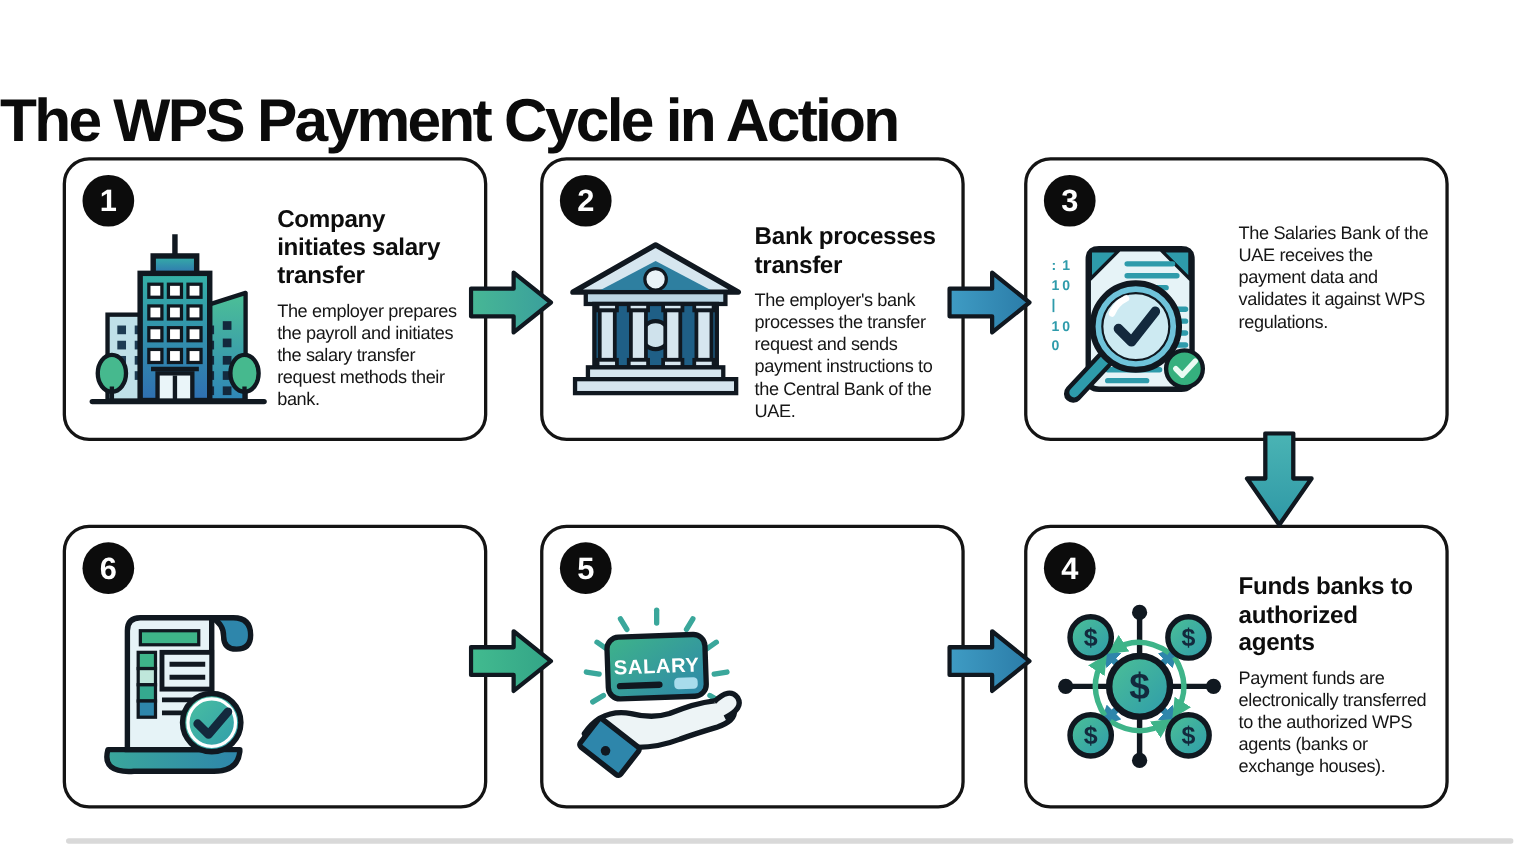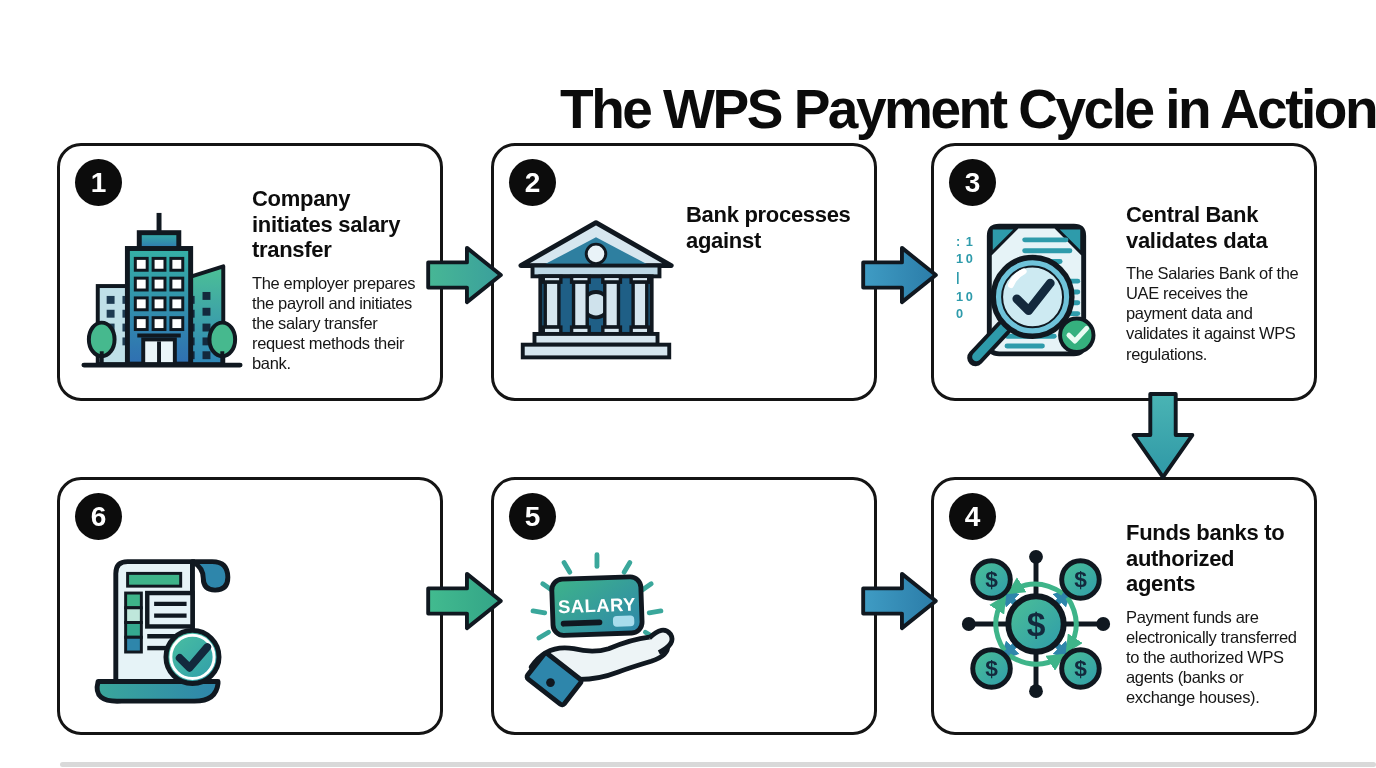--- a/index.html
+++ b/index.html
@@ -1,18 +1,18 @@
 <!DOCTYPE html>
 <html><head>
 <meta charset="utf-8">
 <style>
   html,body{margin:0;padding:0;background:#ffffff;}
   body{width:1376px;height:768px;position:relative;overflow:hidden;
        font-family:"Liberation Sans", sans-serif;color:#111;}
-  .title{position:absolute;top:40px;left:0;width:100%;text-align:right;
+  .title{position:absolute;top:40px;left:0;width:100%;text-align:left;
          font-size:55px;font-weight:bold;letter-spacing:-2.5px;color:#0b0b0b;}
   .card{position:absolute;width:386px;height:258px;background:#fff;
         border:3.5px solid #141414;border-radius:24px;box-sizing:border-box;}
   .row-top{top:143px;} .row-bottom{top:477px;}
   .col-a{left:57px;} .col-b{left:491px;} .col-c{left:931px;}
   .badge{position:absolute;top:13px;left:15px;width:47px;height:47px;border-radius:50%;
          background:#0c0c0c;color:#fff;font-size:28px;font-weight:bold;
          display:flex;align-items:center;justify-content:center;}
   .icon-zone{position:absolute;left:10px;top:44px;width:184px;height:200px;
              display:flex;align-items:center;justify-content:center;}
@@ -132,21 +132,22 @@
         <rect x="121" y="61" width="18" height="6"></rect>
           <rect x="123" y="67" width="14" height="46"></rect>
           <rect x="121" y="113" width="18" height="7"></rect>
       </g>
       <rect x="22" y="120" width="126" height="11" fill="#d6e6ef" stroke="#101820" stroke-width="4"></rect>
       <rect x="10" y="131" width="150" height="13" fill="#d6e6ef" stroke="#101820" stroke-width="4"></rect>
     </svg>
   </div>
   <div class="text-zone two-line">
     <h3 class="step-heading">Bank processes
-against</h3>
+transfer</h3>
+    <p class="step-body">The employer's bank processes the transfer request and sends payment instructions to the Central Bank of the UAE.</p>
   </div>
 </div>
 
 <div class="card row-top col-c">
   <div class="badge">3</div>
   <div class="icon-zone">
     <svg width="172" height="168" viewBox="0 0 175 170">
       <g fill="#2e9bab" font-family="DejaVu Sans Mono, monospace" font-size="13" font-weight="bold">
         <text x="6" y="40">:</text>
           <text x="16" y="40">1</text>
@@ -175,22 +176,20 @@
       <line x1="55" y1="123" x2="27" y2="153" stroke="#2e9bab" stroke-width="9" stroke-linecap="round"></line>
       <circle cx="84" cy="92" r="40" fill="#6fc3da" stroke="#101820" stroke-width="5.5"></circle>
       <circle cx="84" cy="92" r="31" fill="#cdeaf2" stroke="#101820" stroke-width="2"></circle>
       <path d="M62 80 a27 27 0 0 1 13 -14" stroke="#ffffff" stroke-width="6" fill="none" stroke-linecap="round"></path>
       <path d="M68 94 L80 106 L102 78" stroke="#13293d" stroke-width="9" fill="none" stroke-linecap="round" stroke-linejoin="round"></path>
       <circle cx="129" cy="131" r="17" fill="#35b07e" stroke="#101820" stroke-width="4"></circle>
       <path d="M121 131 l6 6 l12 -13" stroke="#eafbf3" stroke-width="5" fill="none" stroke-linecap="round" stroke-linejoin="round"></path>
     </svg>
   </div>
   <div class="text-zone two-line">
-    <h3 class="step-heading">Central Bank
-validates data</h3>
     <p class="step-body">The Salaries Bank of the UAE receives the payment data and validates it against WPS regulations.</p>
   </div>
 </div>
 
 <div class="card row-bottom col-a">
   <div class="badge">6</div>
   <div class="icon-zone">
     <svg width="168" height="172" viewBox="0 0 170 175">
       <defs>
         <linearGradient id="g6" x1="0" y1="0" x2="1" y2="1">

